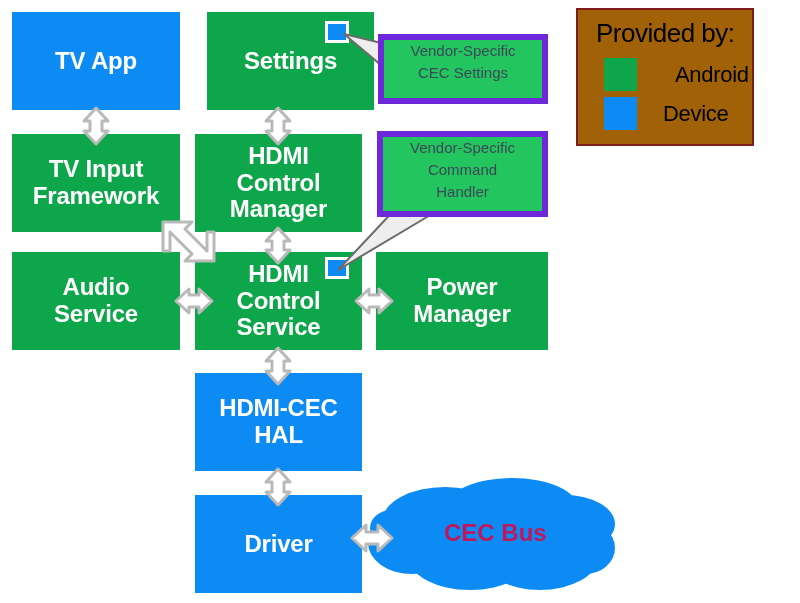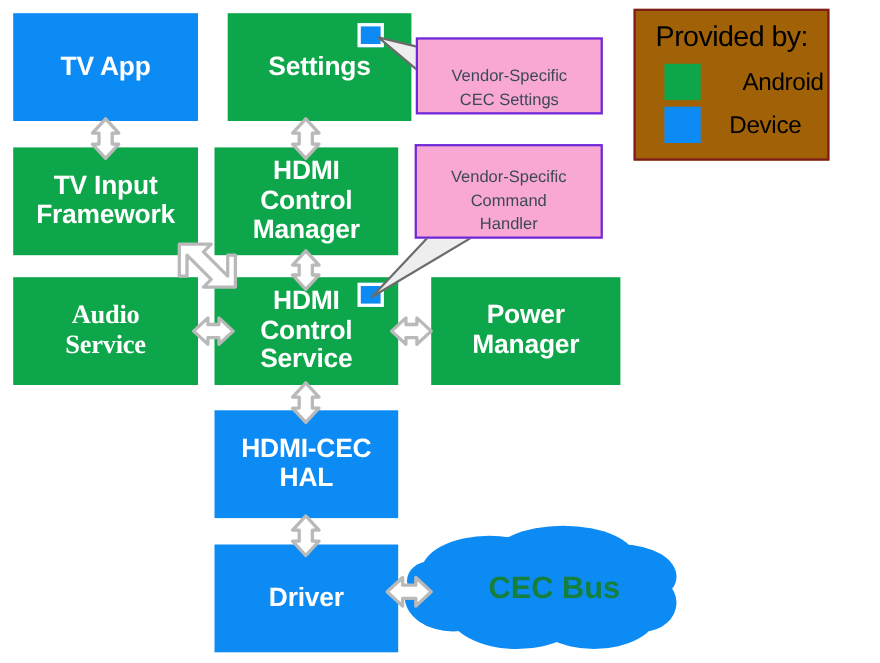--- a/index.html
+++ b/index.html
@@ -68,25 +68,25 @@
   .legend-label {
     margin-left: 26px;
     font-size: 22px;
     color: #000000;
     letter-spacing: -0.3px;
   }
 
   
   .callout-box {
     position: absolute;
-    background: #f9a8d4;
-    border: 2px solid #6d28d9;
+    background: #22c55e;
+    border: 6px solid #6d28d9;
     box-sizing: border-box;
     display: flex;
-    align-items: flex-end;
+    align-items: flex-start;
     justify-content: center;
     text-align: center;
     color: #3c4858;
     font-size: 15px;
     line-height: 1.45;
     font-weight: normal;
     z-index: 6;
   }
   .callout-box .ctext { white-space: pre-line; }
 
@@ -106,23 +106,23 @@
     position: absolute;
     width: 24px;
     height: 22px;
     box-sizing: border-box;
     border: 3px solid #ffffff;
     z-index: 4;
   }
 
   .cloud-label {
     position: absolute;
-    color: #15803d;
+    color: #be185d;
     font-weight: bold;
-    font-size: 28px;
+    font-size: 24px;
     z-index: 2;
     white-space: nowrap;
   }
 </style>
 </head>
 <body>
 
 <div id="diagram">
 
   <svg class="layer clouds" viewBox="0 0 800 603">
@@ -153,32 +153,32 @@
     <span class="label">TV Input
 Framework</span>
   </div>
 
   <div class="node" style="left:195px; top:134px; width:167px; height:98px;  background:#0ea64a;">
     <span class="label">HDMI
 Control
 Manager</span>
   </div>
 
-  <div class="node" style="left:12px;  top:252px; width:168px; height:98px;  background:#0ea64a;font-family:Liberation Serif, serif;">
+  <div class="node" style="left:12px;  top:252px; width:168px; height:98px;  background:#0ea64a;">
     <span class="label">Audio
 Service</span>
   </div>
 
   <div class="node" style="left:195px; top:252px; width:167px; height:98px;  background:#0ea64a;">
     <span class="label">HDMI
 Control
 Service</span>
   </div>
 
-  <div class="node" style="left:392px; top:252px; width:172px; height:98px;  background:#0ea64a;">
+  <div class="node" style="left:376px; top:252px; width:172px; height:98px;  background:#0ea64a;">
     <span class="label">Power
 Manager</span>
   </div>
 
   <div class="node" style="left:195px; top:373px; width:167px; height:98px;  background:#0c8bf5;">
     <span class="label">HDMI-CEC
 HAL</span>
   </div>
 
   <div class="node" style="left:195px; top:495px; width:167px; height:98px;  background:#0c8bf5;">

